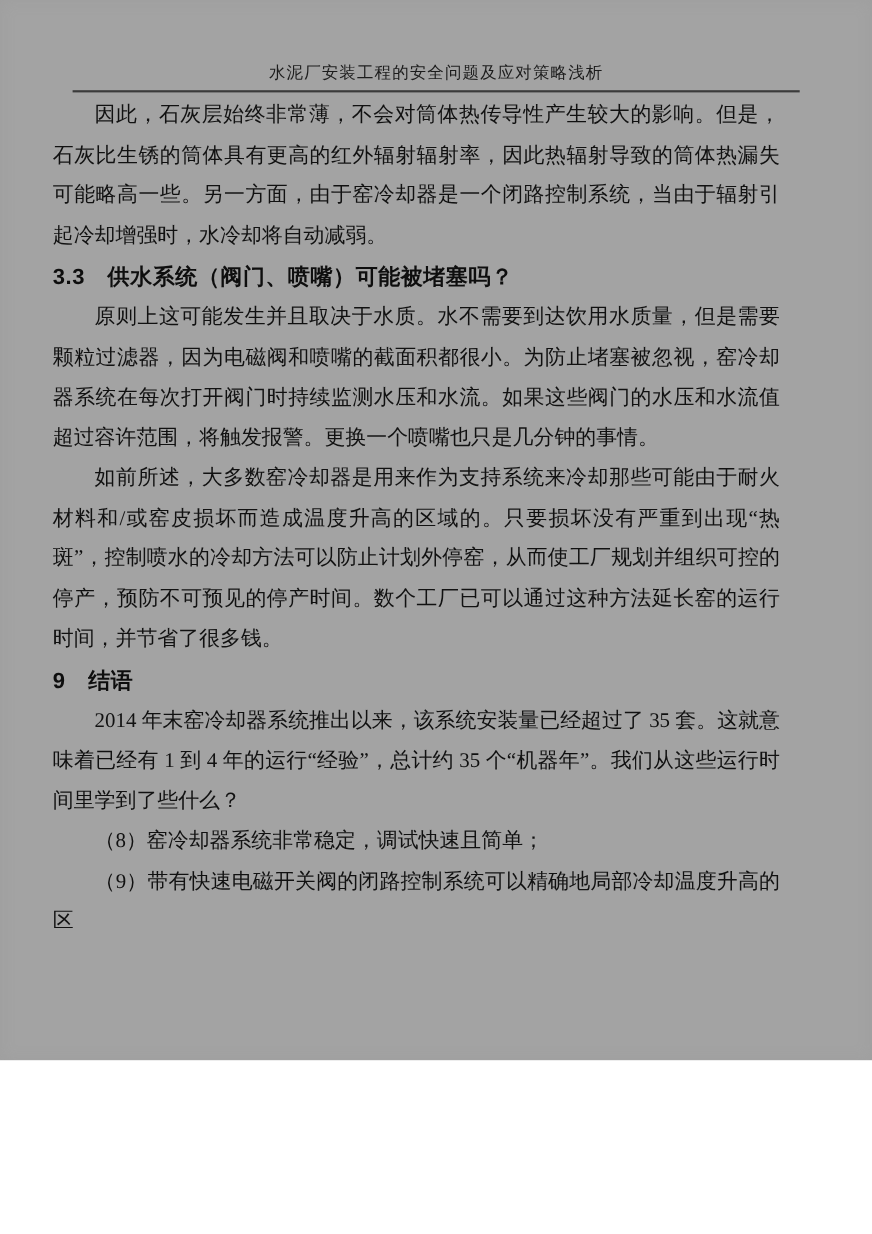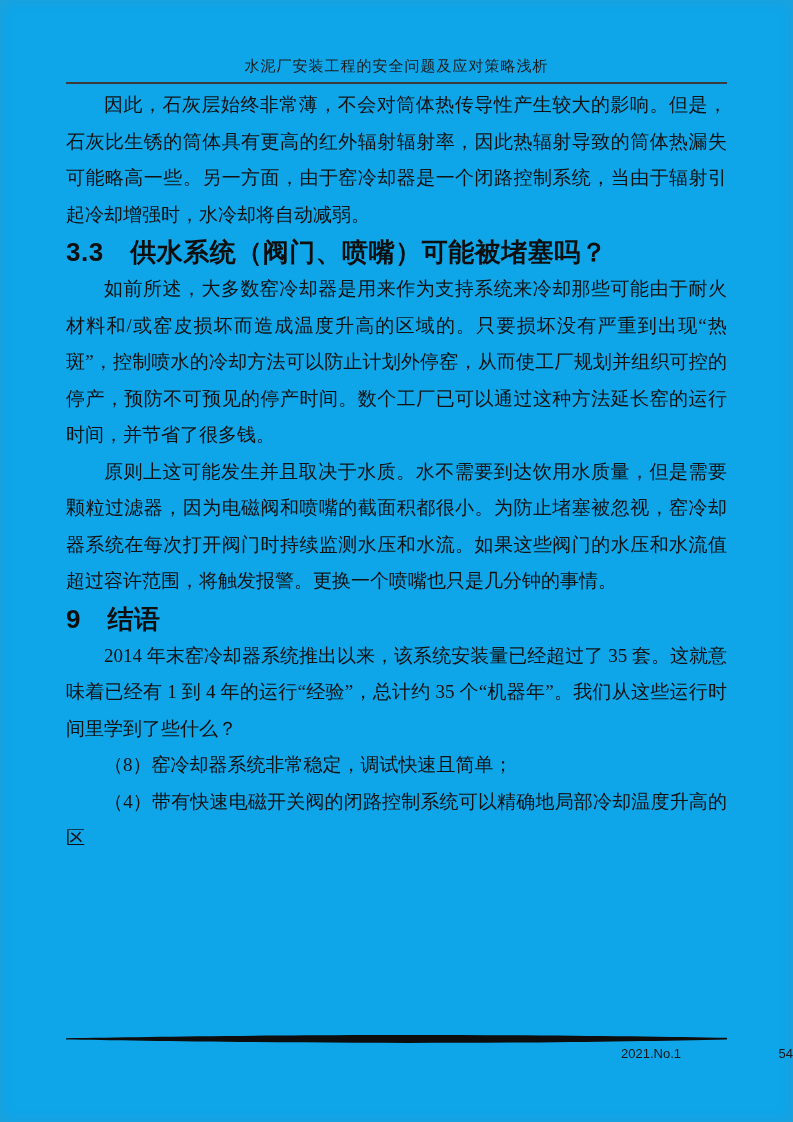--- a/index.html
+++ b/index.html
@@ -3,22 +3,22 @@
 <meta charset="utf-8">
 <style>
   html, body {
     margin: 0;
     padding: 0;
     background: #ffffff;
   }
   .page {
     position: relative;
     width: 793px;
-    height: 1122px;
-    background: #0ea5e9;
+    height: 964px;
+    background: #a3a3a3;
     overflow: hidden;
     box-shadow: inset 0 0 14px rgba(140,140,140,0.18);
     font-family: "Liberation Serif", "DejaVu Serif", serif;
     color: #141414;
   }
   .header-title {
     position: absolute;
     top: 57px;
     left: 0;
     width: 100%;
@@ -32,36 +32,36 @@
     position: absolute;
     top: 82px;
     left: 66px;
     width: 661px;
     height: 2px;
     background: #3b3b3b;
   }
   .content {
     position: absolute;
     top: 87px;
-    left: 66px;
+    left: 48px;
     width: 661px;
   }
   .body-p {
     margin: 0;
     font-size: 19px;
     line-height: 36.5px;
     text-align: justify;
     text-justify: inter-ideograph;
     text-indent: 2em;
     color: #111111;
     font-family: "Liberation Serif", "DejaVu Serif", serif;
   }
   .sec-h {
     margin: 0;
-    font-size: 26px;
+    font-size: 20px;
     line-height: 38px;
     font-weight: bold;
     color: #0e0e0e;
     font-family: "Liberation Sans", "DejaVu Sans", sans-serif;
     letter-spacing: 0.5px;
   }
   .footer-rule {
     position: absolute;
     top: 1033px;
     left: 66px;
@@ -92,26 +92,26 @@
 
 <div class="page">
 
   <div class="header-title">水泥厂安装工程的安全问题及应对策略浅析</div>
 
   <div class="header-rule"></div>
 
   <div class="content">
     <p class="body-p">因此，石灰层始终非常薄，不会对筒体热传导性产生较大的影响。但是，石灰比生锈的筒体具有更高的红外辐射辐射率，因此热辐射导致的筒体热漏失可能略高一些。另一方面，由于窑冷却器是一个闭路控制系统，当由于辐射引起冷却增强时，水冷却将自动减弱。</p>
     <h3 class="sec-h">3.3　供水系统（阀门、喷嘴）可能被堵塞吗？</h3>
+    <p class="body-p">原则上这可能发生并且取决于水质。水不需要到达饮用水质量，但是需要颗粒过滤器，因为电磁阀和喷嘴的截面积都很小。为防止堵塞被忽视，窑冷却器系统在每次打开阀门时持续监测水压和水流。如果这些阀门的水压和水流值超过容许范围，将触发报警。更换一个喷嘴也只是几分钟的事情。</p>
     <p class="body-p">如前所述，大多数窑冷却器是用来作为支持系统来冷却那些可能由于耐火材料和/或窑皮损坏而造成温度升高的区域的。只要损坏没有严重到出现“热斑”，控制喷水的冷却方法可以防止计划外停窑，从而使工厂规划并组织可控的停产，预防不可预见的停产时间。数个工厂已可以通过这种方法延长窑的运行时间，并节省了很多钱。</p>
-    <p class="body-p">原则上这可能发生并且取决于水质。水不需要到达饮用水质量，但是需要颗粒过滤器，因为电磁阀和喷嘴的截面积都很小。为防止堵塞被忽视，窑冷却器系统在每次打开阀门时持续监测水压和水流。如果这些阀门的水压和水流值超过容许范围，将触发报警。更换一个喷嘴也只是几分钟的事情。</p>
     <h3 class="sec-h">9　结语</h3>
     <p class="body-p">2014 年末窑冷却器系统推出以来，该系统安装量已经超过了 35 套。这就意味着已经有 1 到 4 年的运行“经验”，总计约 35 个“机器年”。我们从这些运行时间里学到了些什么？</p>
     <p class="body-p">（8）窑冷却器系统非常稳定，调试快速且简单；</p>
-    <p class="body-p">（4）带有快速电磁开关阀的闭路控制系统可以精确地局部冷却温度升高的区</p>
+    <p class="body-p">（9）带有快速电磁开关阀的闭路控制系统可以精确地局部冷却温度升高的区</p>
   </div>
 
   <svg class="footer-rule" viewBox="0 0 661 12" preserveAspectRatio="none">
     <path d="M0,5.2 C70,4.2 150,2.6 300,2.0 C450,1.6 580,3.4 661,4.8
              L661,6.4 C570,8.4 430,10.4 290,9.8 C160,9.3 55,7.2 0,6.4 Z" fill="#0d0d0d"></path>
   </svg>
 
   <div class="footer-page-num">54</div>
 
   <div class="footer-issue">2021.No.1</div>

